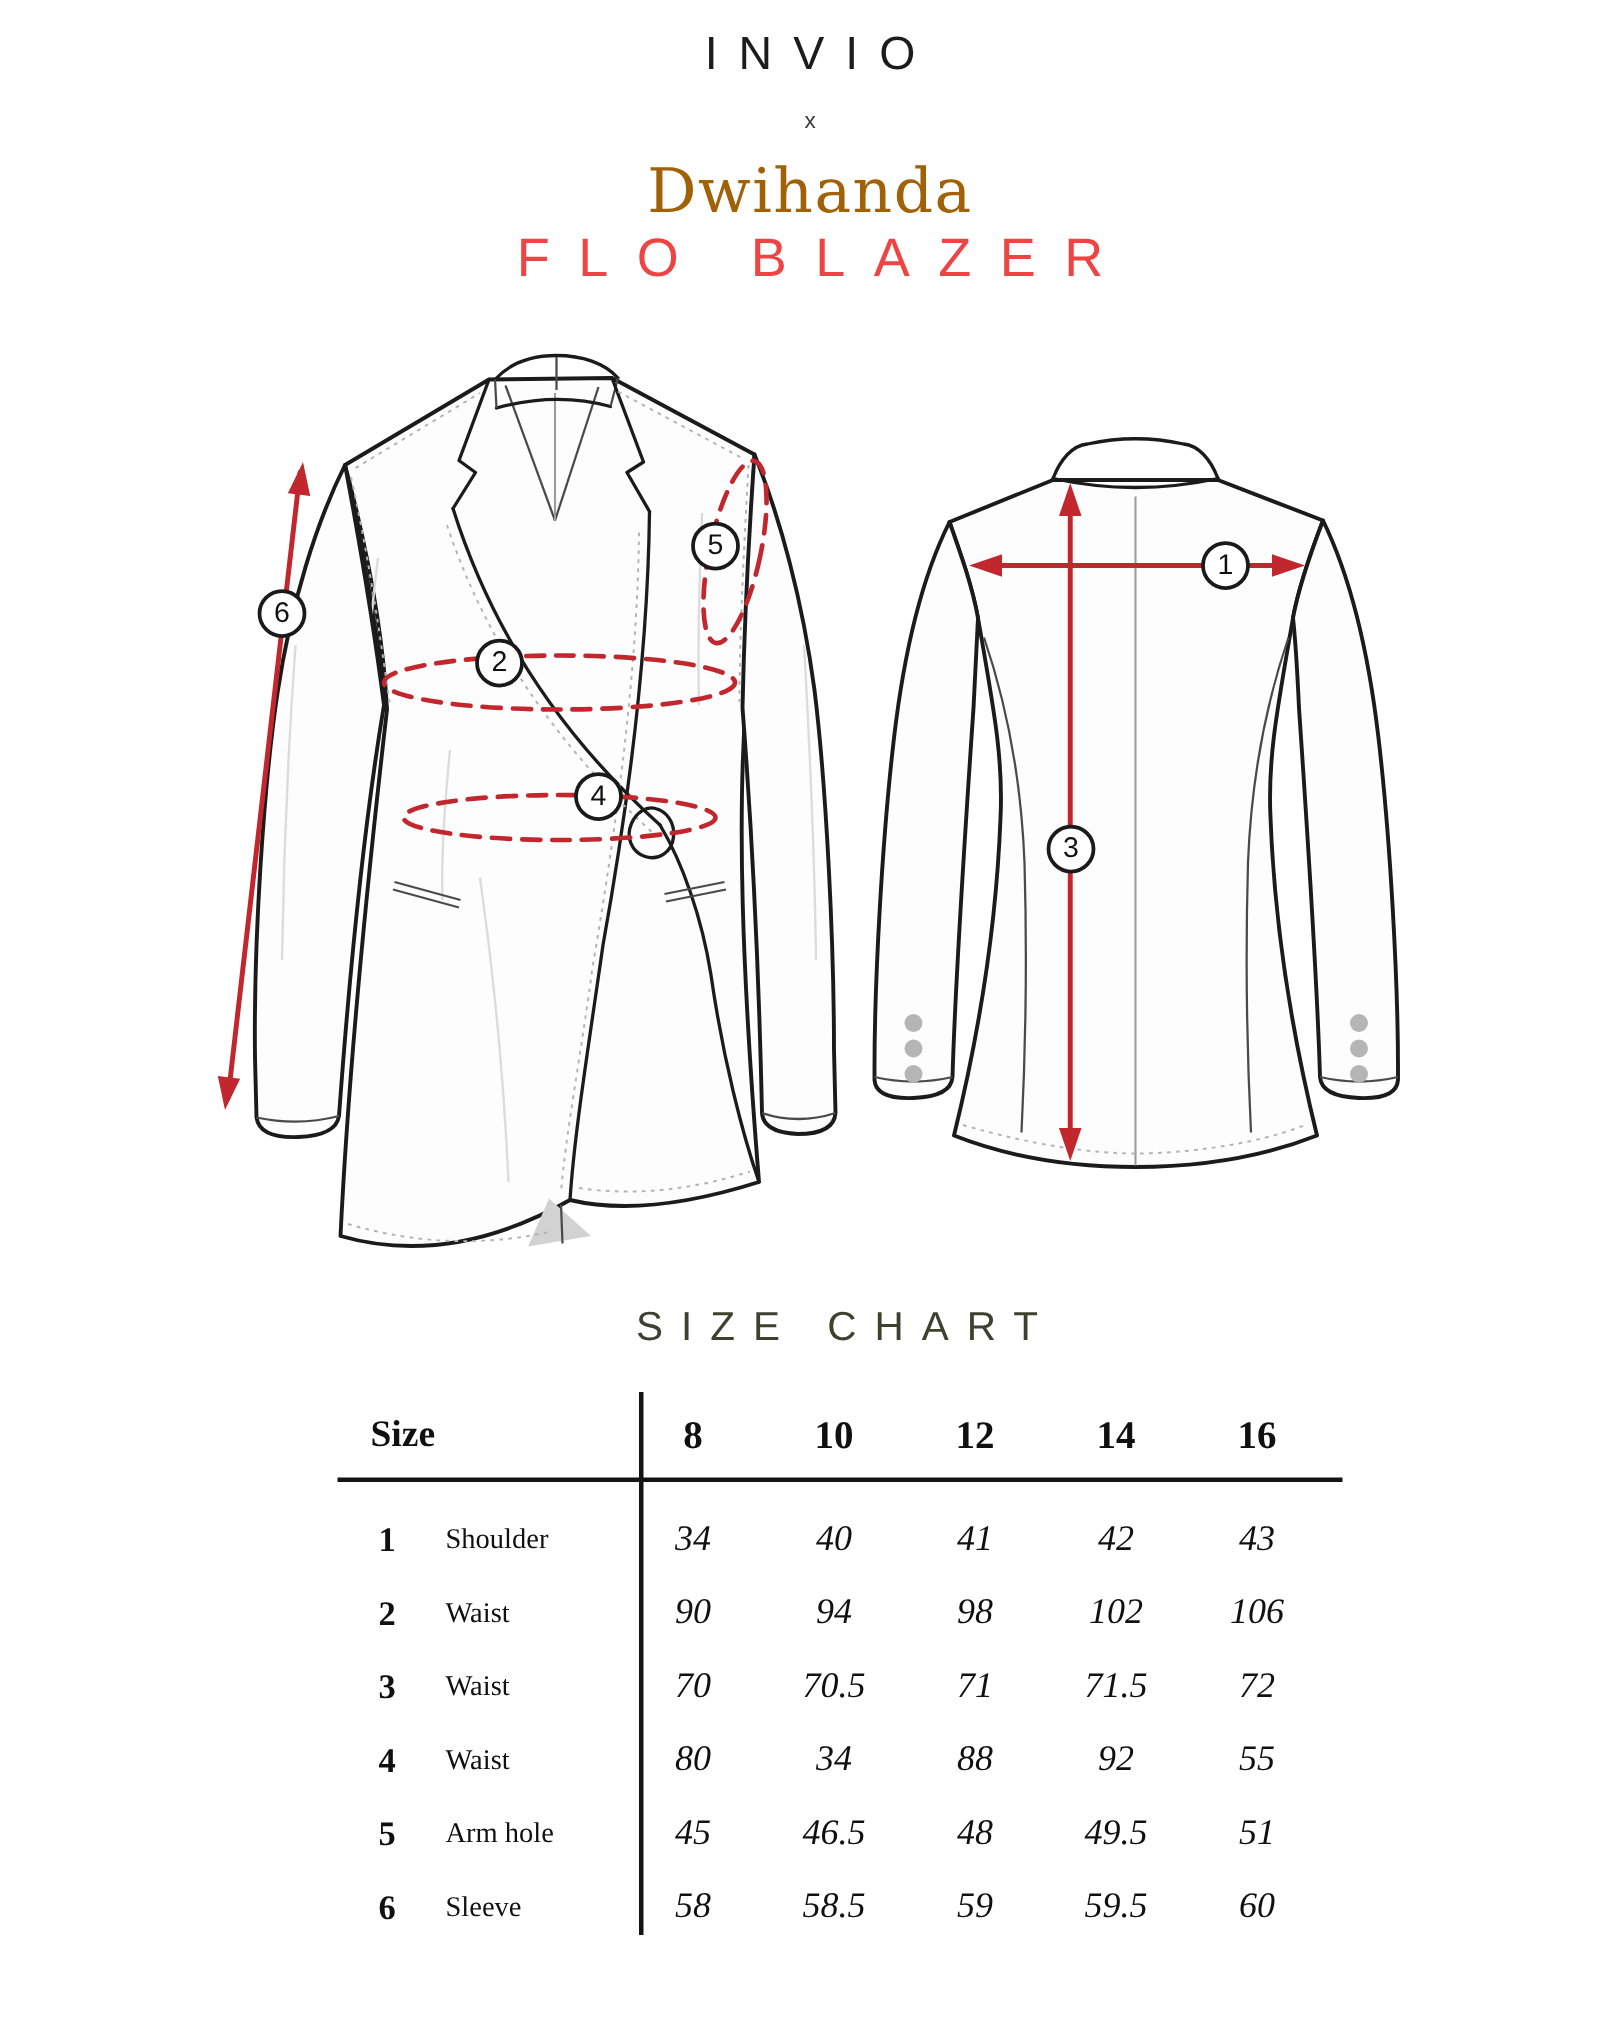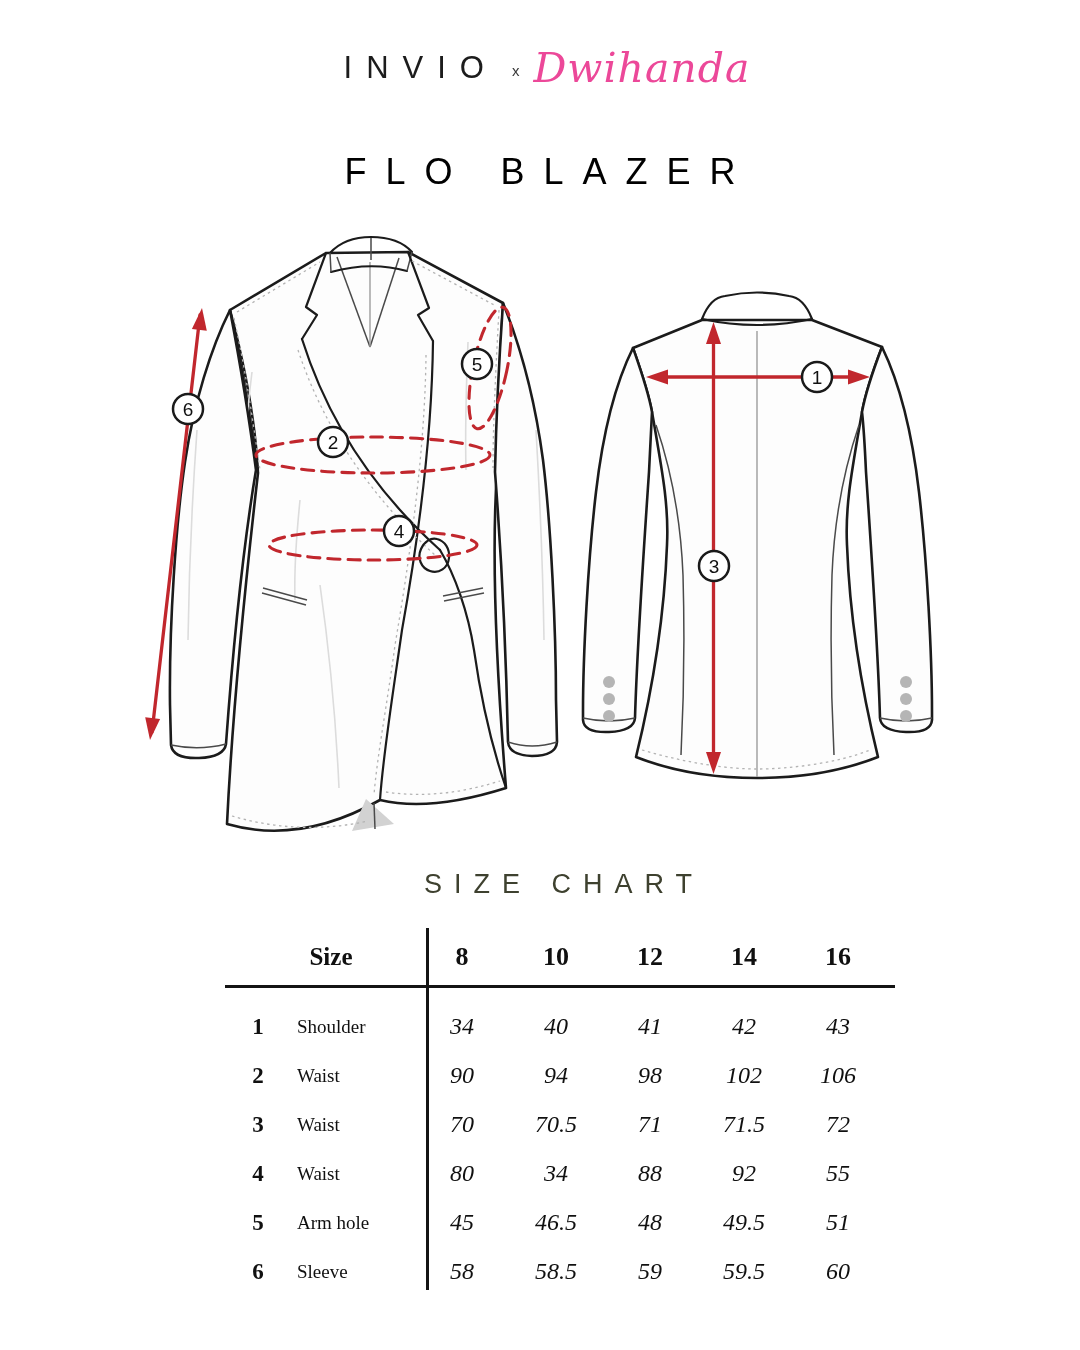--- a/index.html
+++ b/index.html
@@ -2,36 +2,36 @@
 <html><head>
 <meta charset="utf-8">
 <style>
   html,body{margin:0;padding:0;}
   body{
     width:1080px;height:1350px;position:relative;background:#ffffff;
     font-family:"Liberation Sans",sans-serif;overflow:hidden;
   }
   
   .logo-row{
-    position:absolute;top:40px;left:0;width:1080px;height:56px;
-    display:flex;align-items:center;justify-content:center;gap:14px;
+    position:absolute;top:56px;left:0;width:1080px;height:56px;
+    display:flex;align-items:center;justify-content:center;gap:14px;flex-direction:column;
   }
   .logo-invio{
     font-size:31px;font-weight:400;letter-spacing:14px;color:#1c1c1c;
     padding-left:14px; 
   }
   .logo-x{font-size:15px;color:#3a3a3a;margin-top:4px;}
   .logo-script{
-    font-family:"DejaVu Serif",serif;font-style:italic;font-weight:500;
-    font-size:41px;color:#ec4899;letter-spacing:1px;
+    font-family:"DejaVu Serif",serif;font-weight:500;
+    font-size:41px;color:#a16207;letter-spacing:1px;
   }
   
   .product-title{
     position:absolute;top:151px;left:0;width:1080px;text-align:center;
-    font-size:36px;font-weight:300;letter-spacing:19px;color:#000000;
+    font-size:36px;font-weight:300;letter-spacing:19px;color:#ef4444;
     text-indent:19px;
   }
   .size-chart-heading{
     position:absolute;top:869px;left:18px;width:1080px;text-align:center;
     font-size:27px;font-weight:300;letter-spacing:12px;color:#3e412f;
     text-indent:12px;
   }
   
   .flat-svg{position:absolute;top:0;left:0;}
   .outline{fill:#fdfdfd;stroke:#1b1b1b;stroke-width:2.6;stroke-linejoin:round;stroke-linecap:round;}
@@ -51,21 +51,21 @@
   .t-hline{position:absolute;left:0;top:57px;width:670px;height:3px;background:#141414;}
   .t-header{
     display:grid;grid-template-columns:58px 132px repeat(5,94px);
     height:57px;align-items:center;
   }
   .t-body{
     display:grid;grid-template-columns:58px 132px repeat(5,94px);
     grid-auto-rows:49px;align-items:center;padding-top:17px;
   }
   .th-size{
-    grid-column:1 / 3;text-align:center;padding-left:22px;
+    grid-column:1 / 3;text-align:left;padding-left:22px;
     font-family:"Liberation Serif",serif;font-weight:bold;font-size:25px;color:#101010;
   }
   .th-val{
     text-align:center;font-family:"Liberation Serif",serif;
     font-weight:bold;font-size:26px;color:#101010;
   }
   .td{font-family:"Liberation Serif",serif;color:#101010;}
   .td.num{text-align:center;font-weight:bold;font-size:23px;padding-left:8px;}
   .td.lbl{font-size:19px;padding-left:14px;}
   .td.val{text-align:center;font-size:24px;font-style:italic;}

